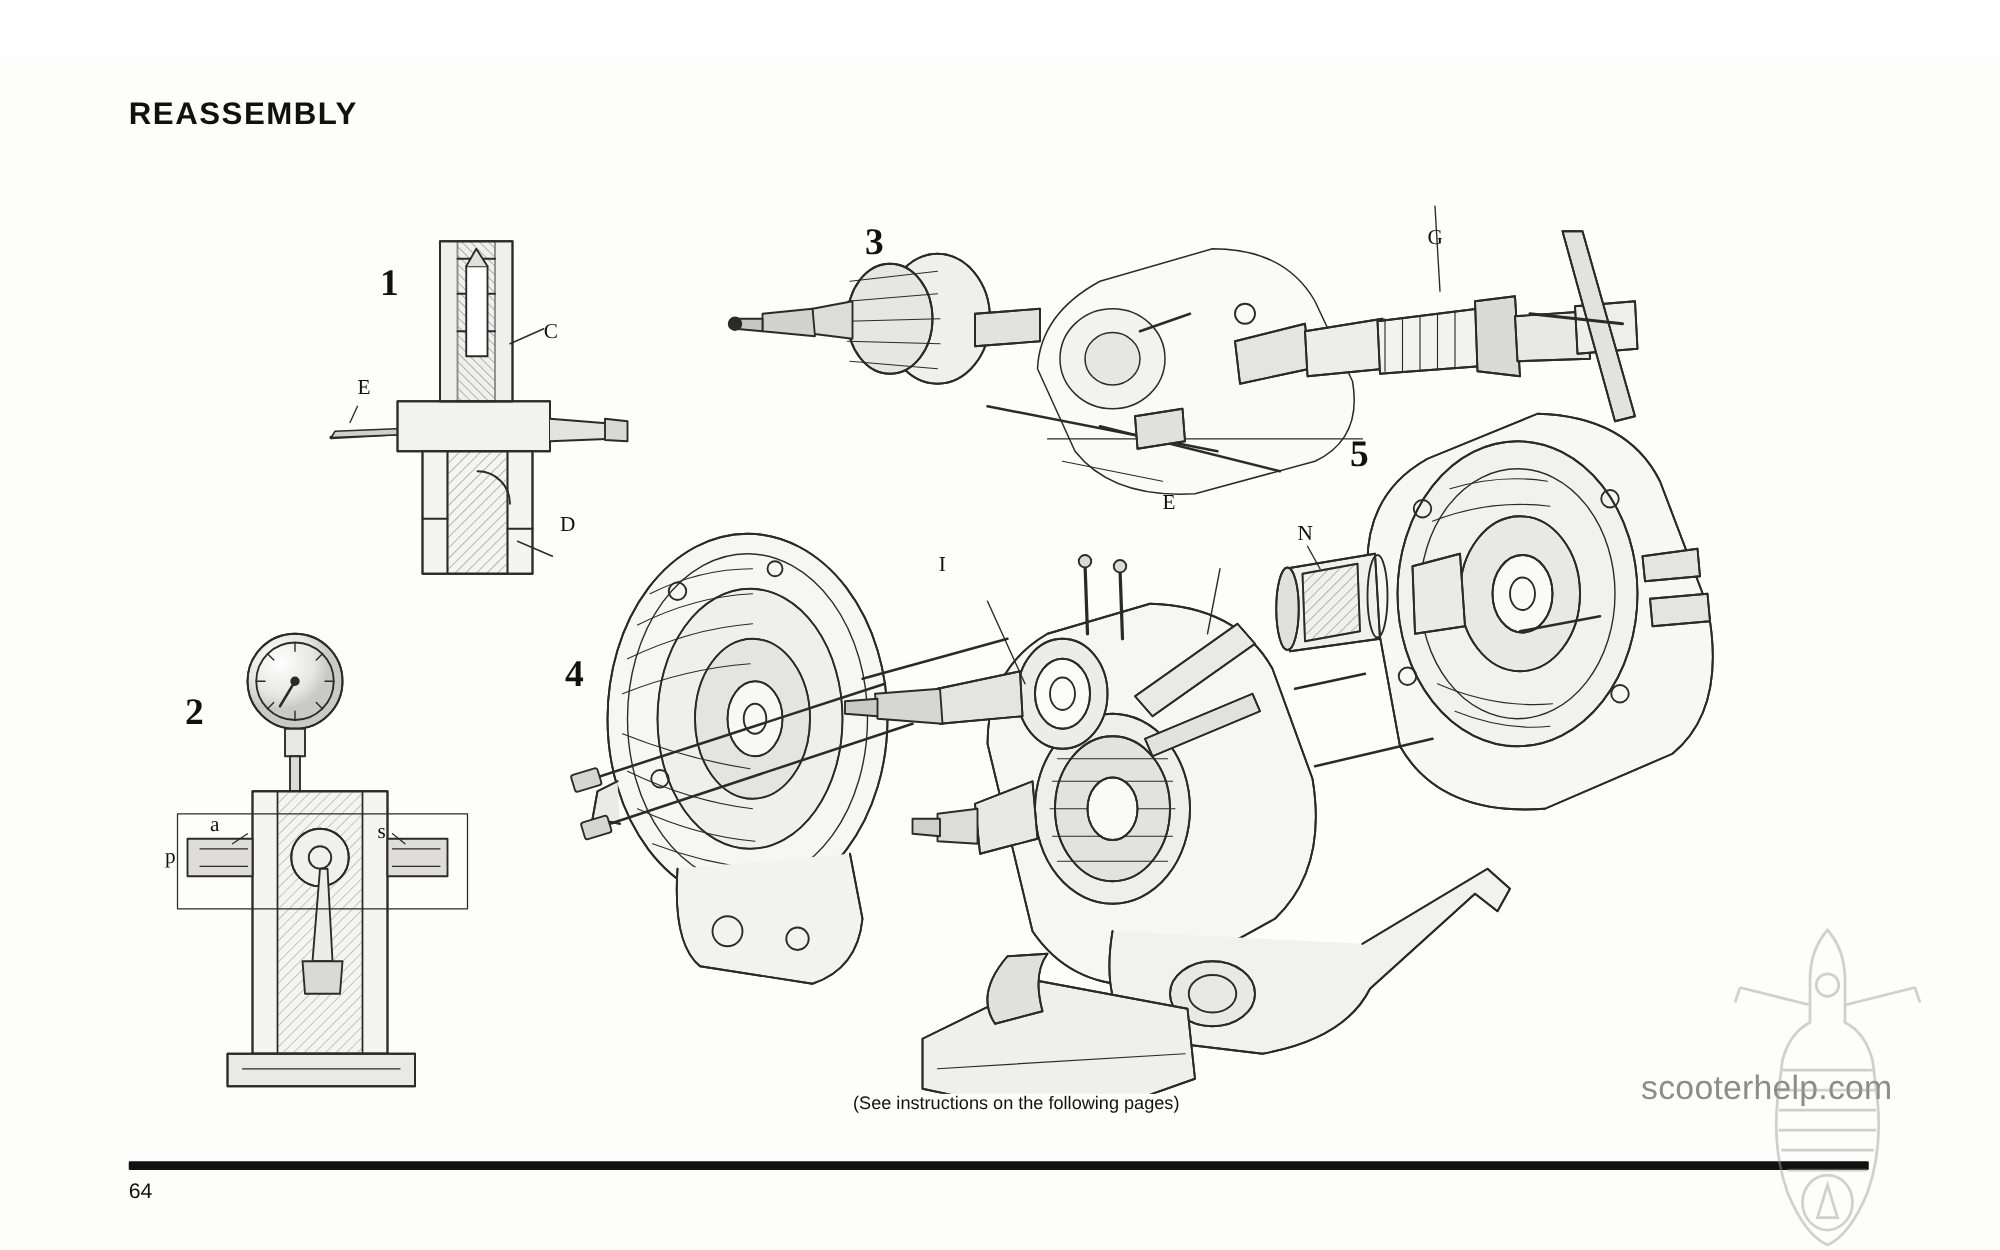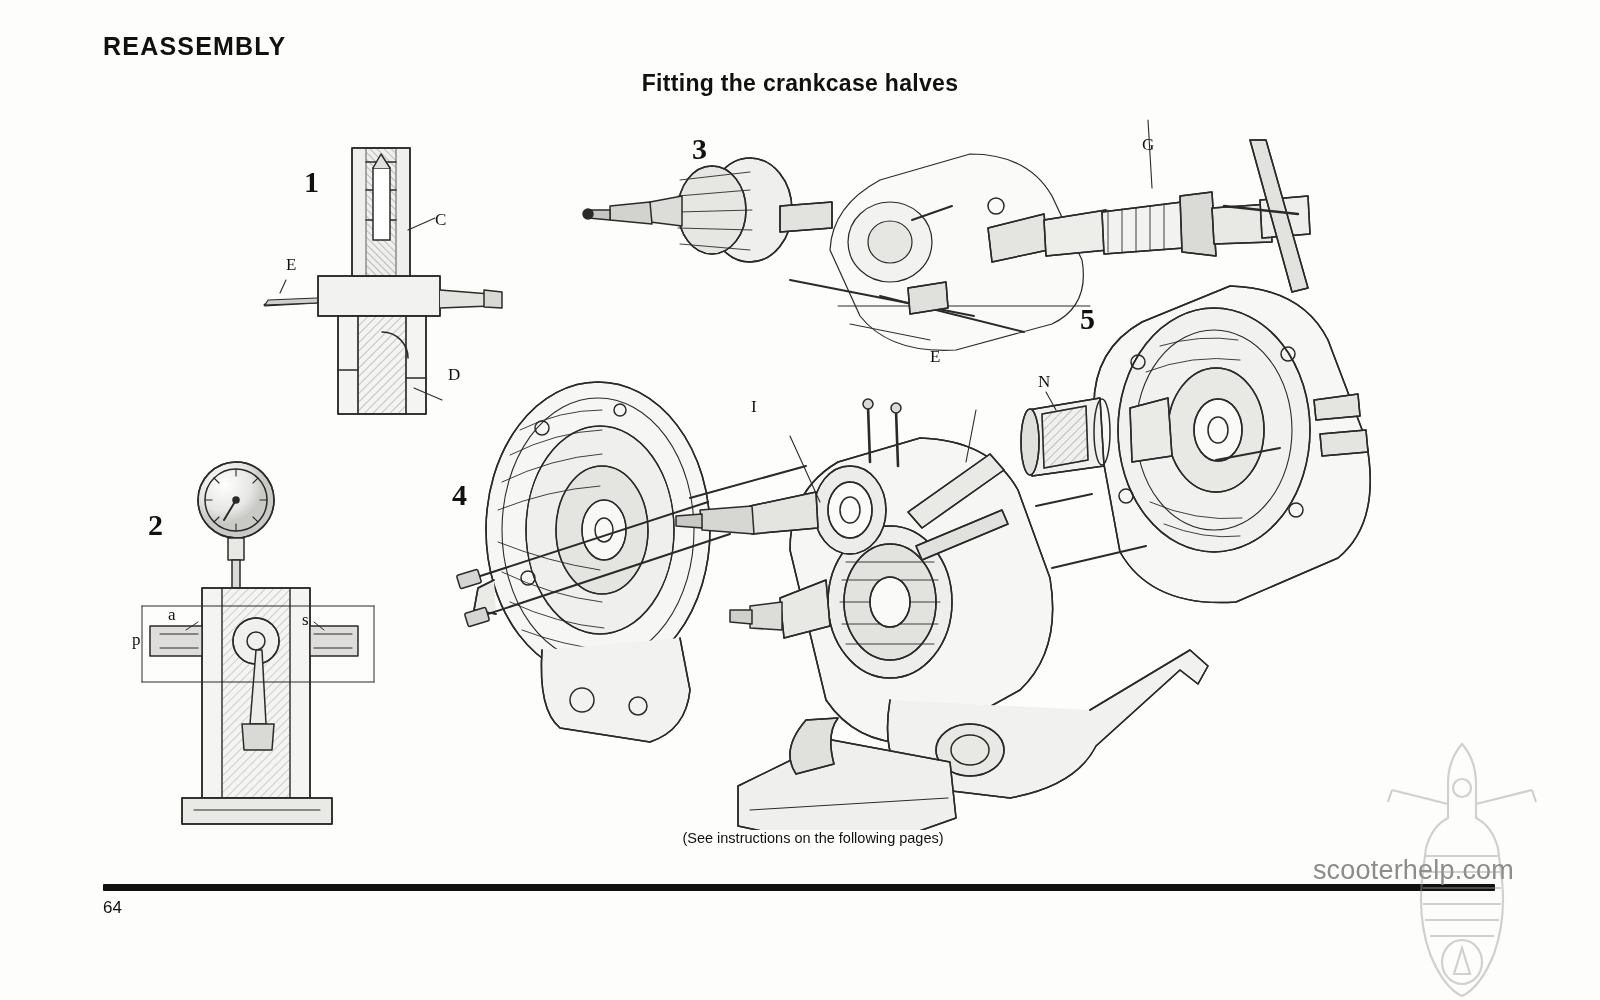--- a/index.html
+++ b/index.html
@@ -13,20 +13,21 @@
     position: relative;
     overflow: hidden;
     font-family: "Liberation Sans", sans-serif;
     color: #1a1a1a;
   }
 
   .page {
     position: absolute;
     inset: 0;
     background: #fdfdfb;
+    margin-top: 45px;
   }
 
   
   .section-title {
     position: absolute;
     left: 103px;
     top: 32px;
     font-size: 25px;
     font-weight: bold;
     letter-spacing: 1.2px;
@@ -120,21 +121,20 @@
     white-space: nowrap;
   }
 </style>
 </head>
 <body>
 
 <div class="page">
 
   <div class="section-title">REASSEMBLY</div>
 
-  <div class="fig-title">Fitting the crankcase halves</div>
 
   <div class="figure-area">
     <svg width="1420" height="720" viewBox="0 0 1420 720">
       <defs>
         <pattern id="hatch" width="6" height="6" patternTransform="rotate(45)" patternUnits="userSpaceOnUse">
           <line x1="0" y1="0" x2="0" y2="6" stroke="#2a2a2a" stroke-width="1.1"></line>
         </pattern>
         <pattern id="hatch2" width="5" height="5" patternTransform="rotate(-45)" patternUnits="userSpaceOnUse">
           <line x1="0" y1="0" x2="0" y2="5" stroke="#2a2a2a" stroke-width="1"></line>
         </pattern>

